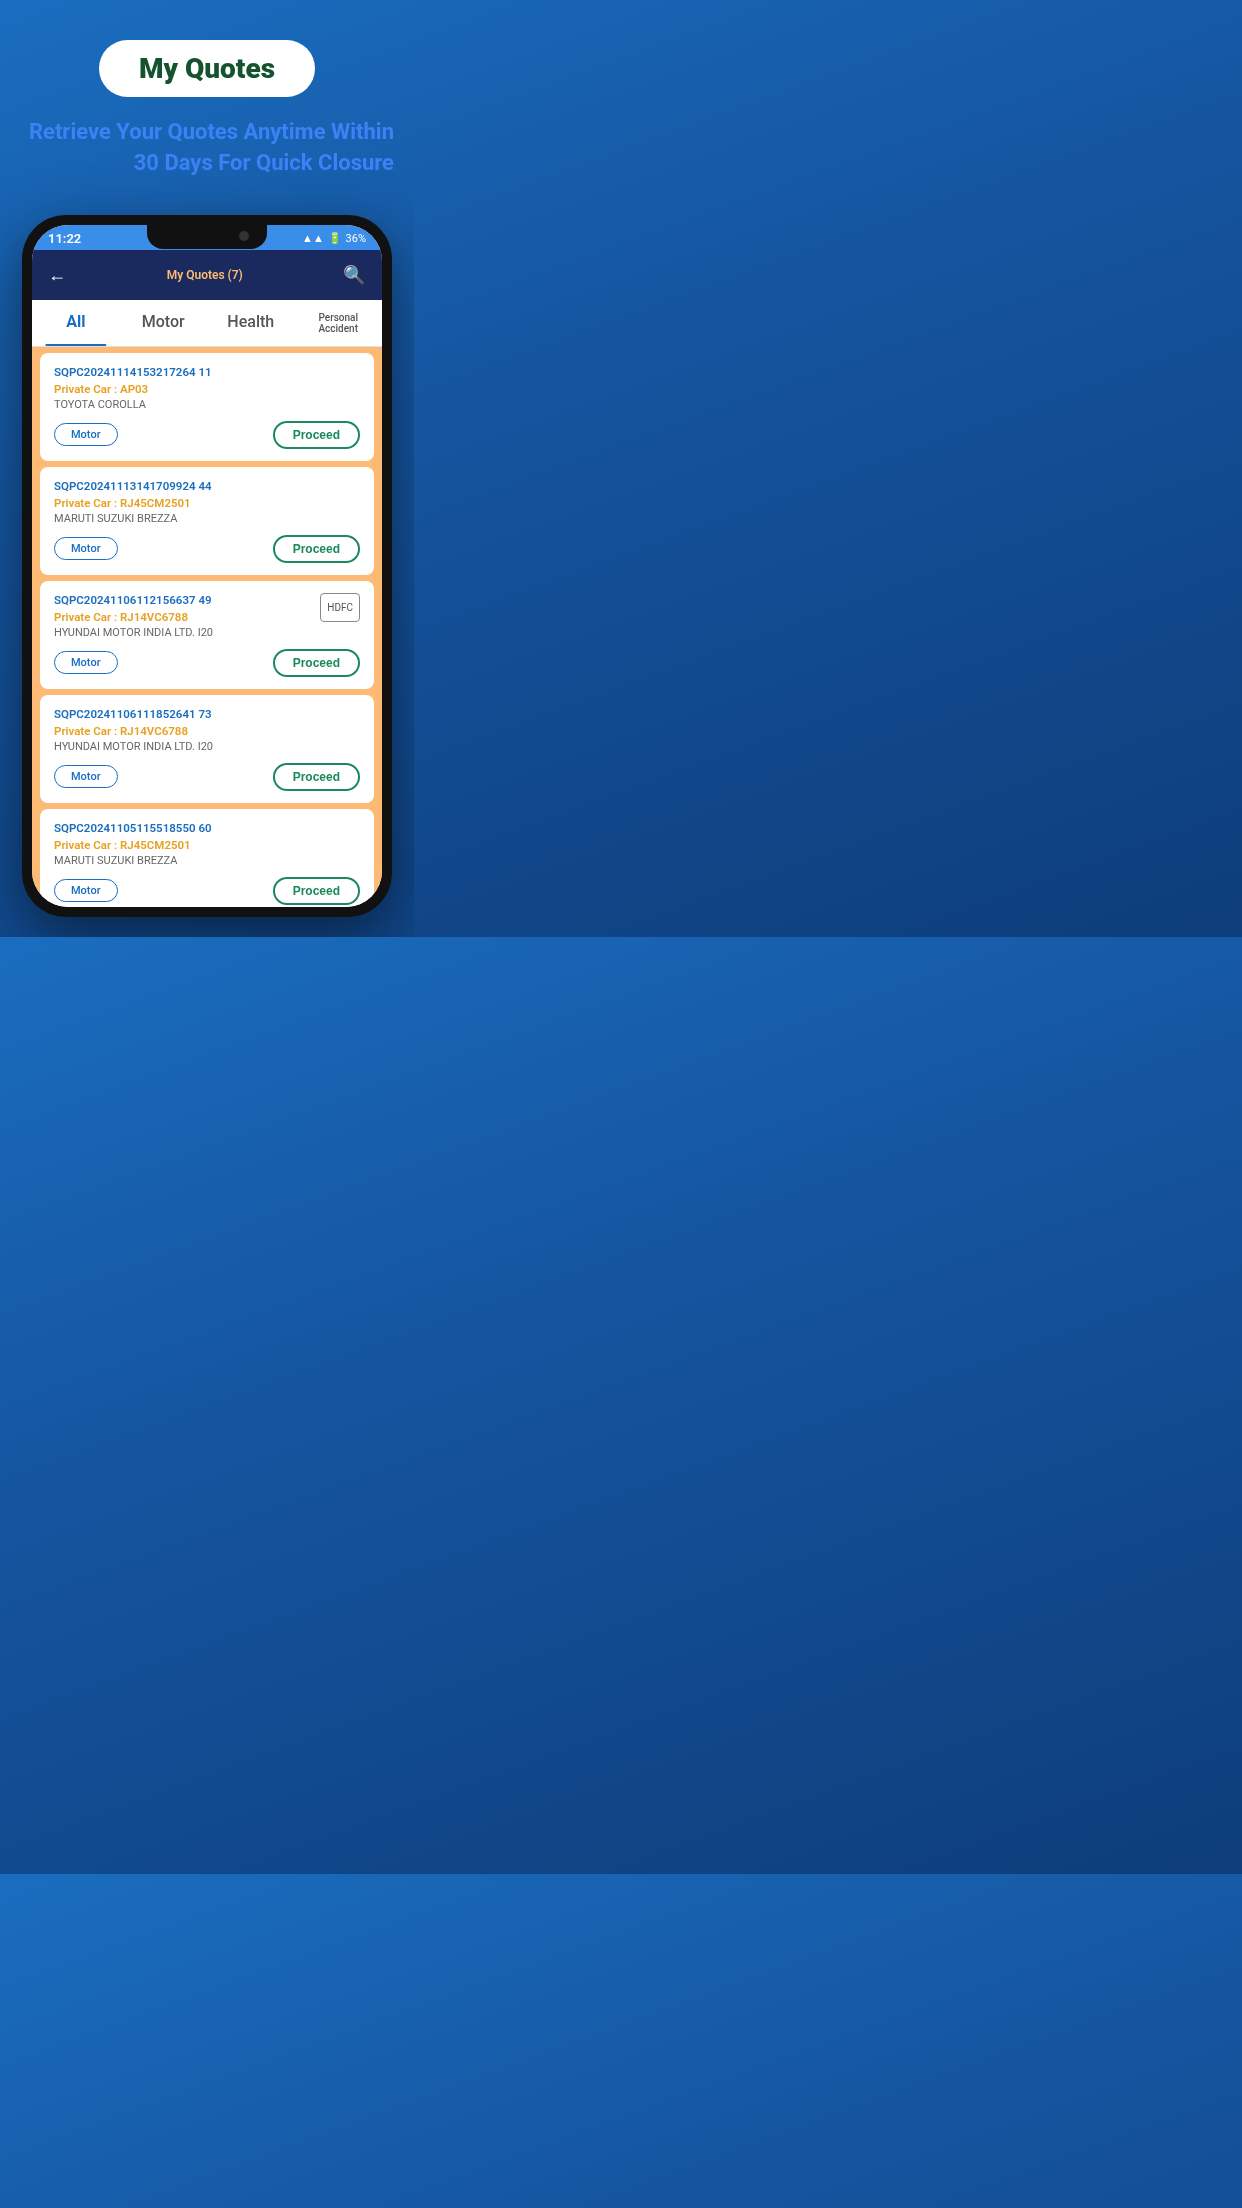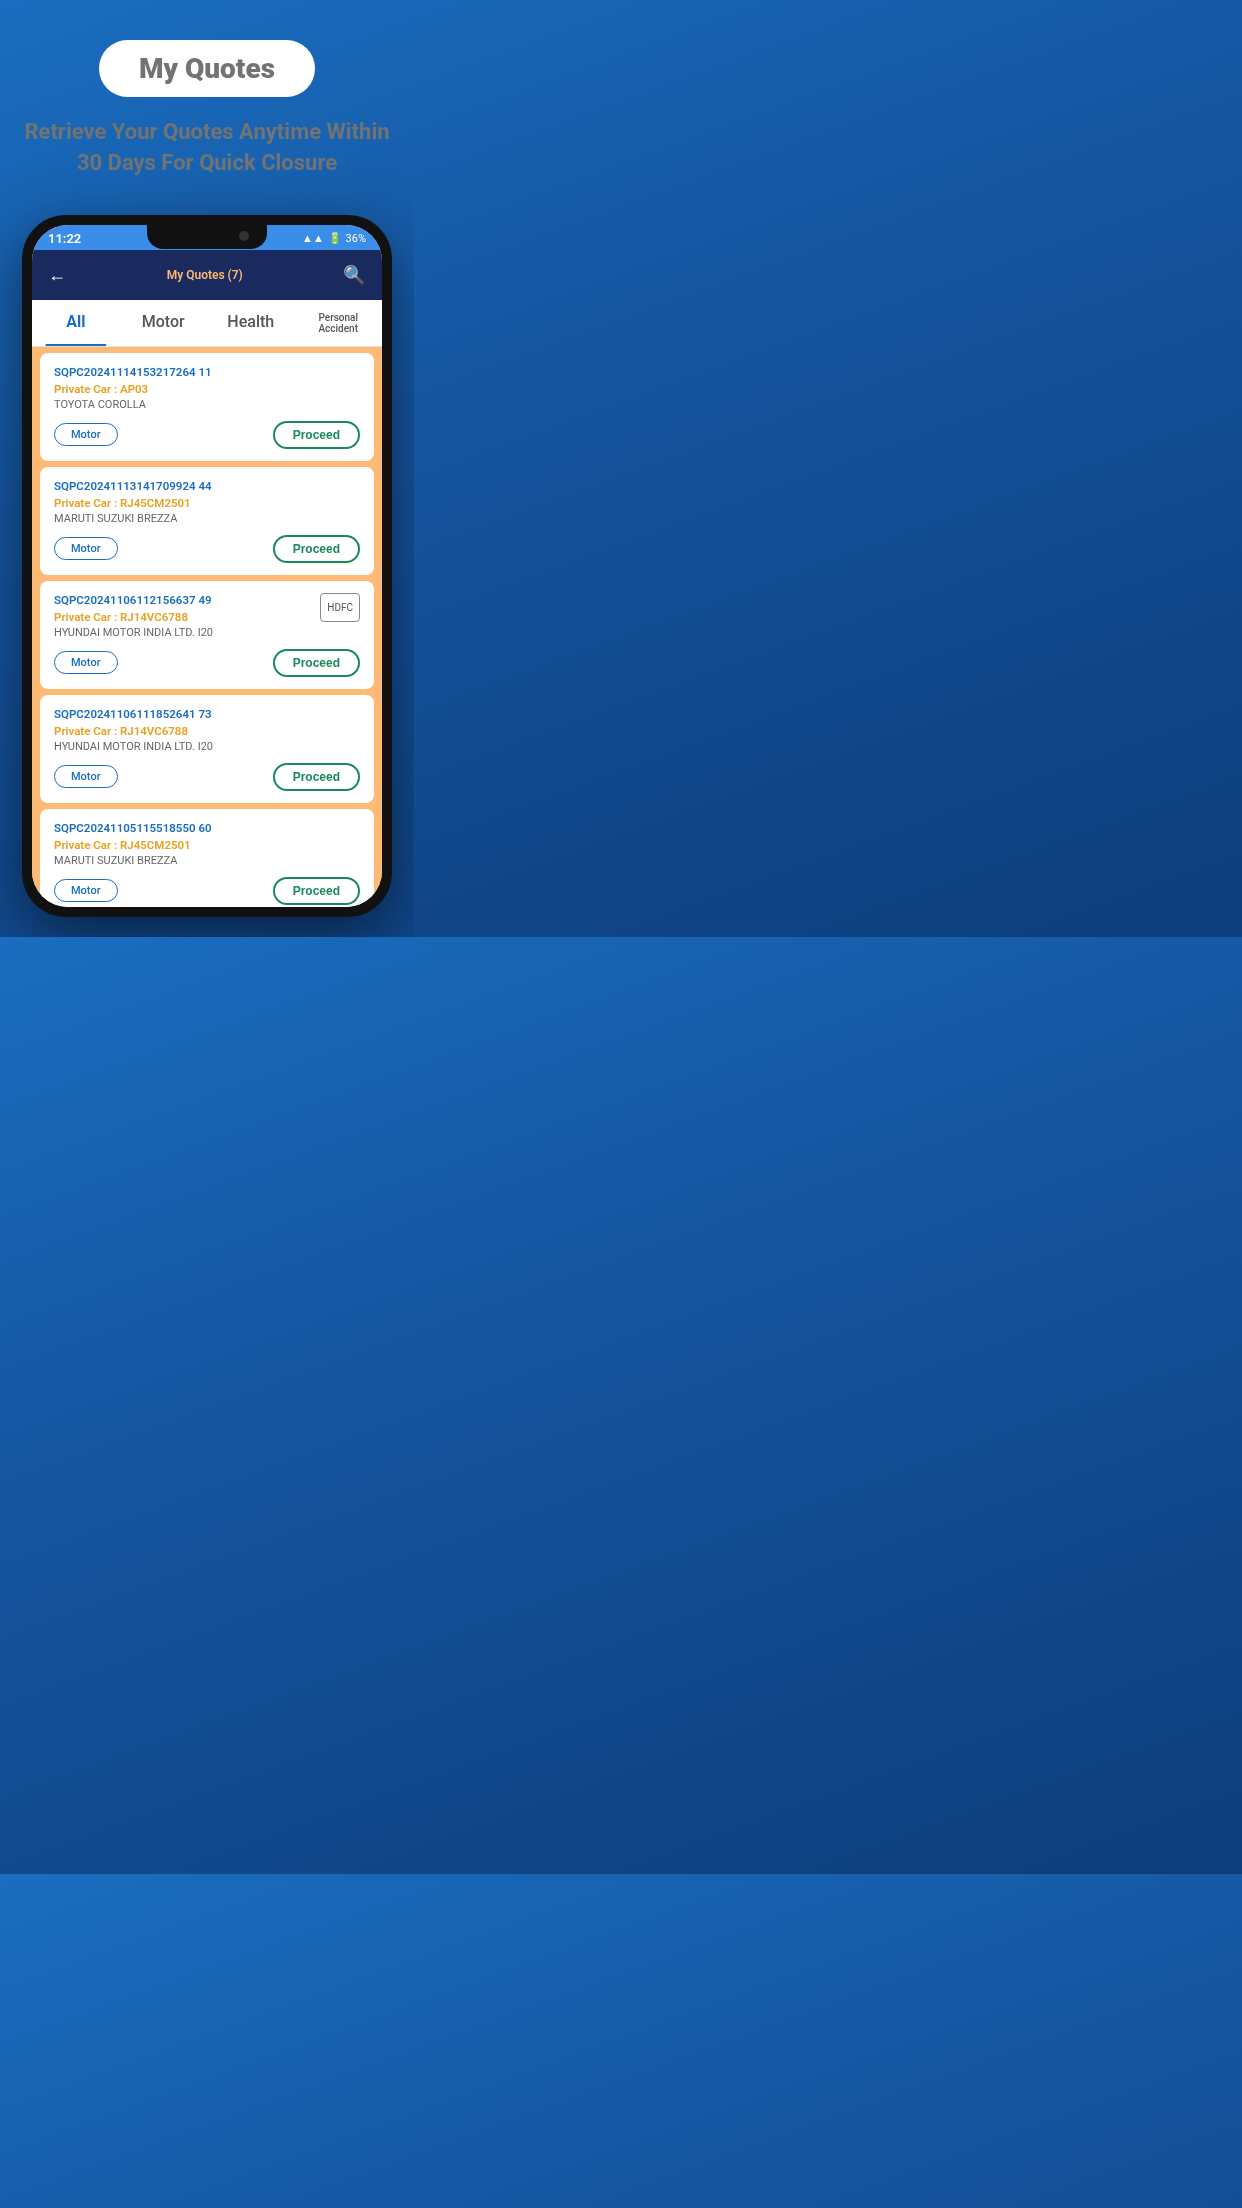--- a/index.html
+++ b/index.html
@@ -21,29 +21,29 @@
     
     .title-badge {
       background: white;
       border-radius: 40px;
       padding: 12px 40px;
       margin-bottom: 20px;
     }
     .title-badge span {
       font-size: 28px;
       font-weight: 900;
-      color: #737373;
+      color: #14532d;
     }
 
     
     .subtitle {
-      color: #737373;
+      color: #3b82f6;
       font-size: 22px;
       font-weight: 700;
-      text-align: center;
+      text-align: right;
       line-height: 1.4;
       margin-bottom: 36px;
     }
 
     
     .phone-mockup {
       width: 370px;
       background: #111;
       border-radius: 44px;
       padding: 10px;

